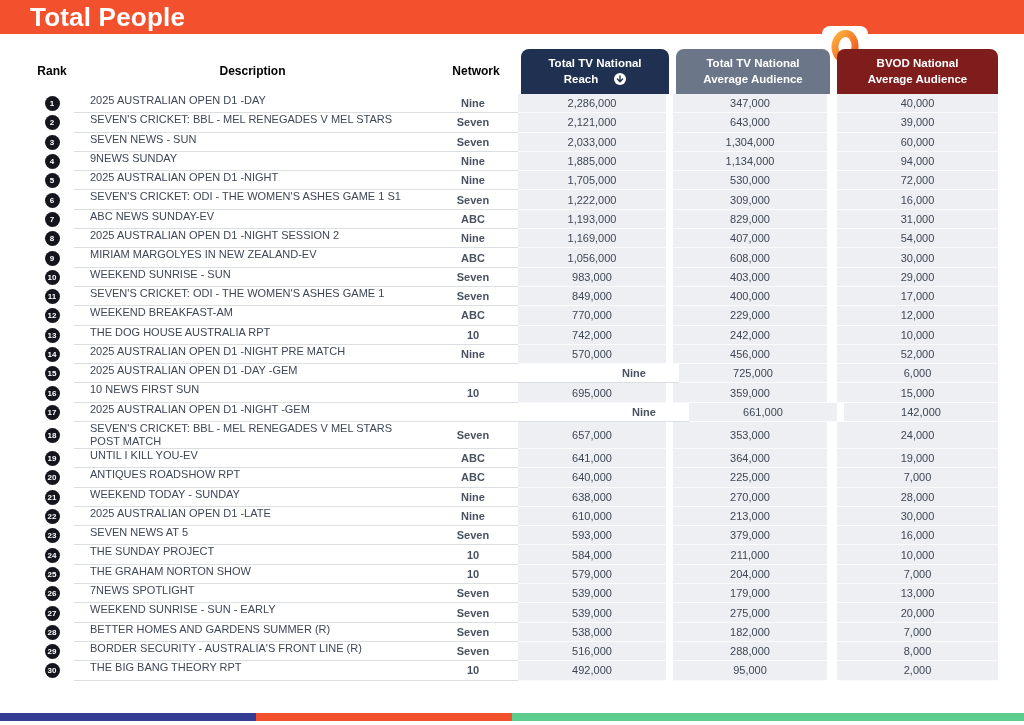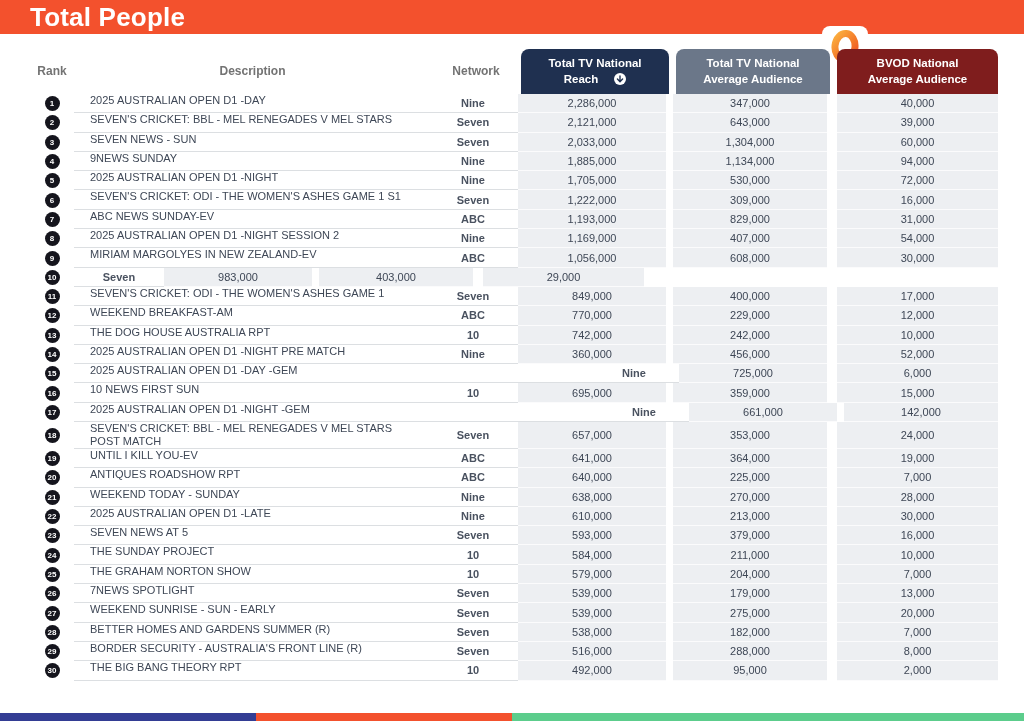--- a/index.html
+++ b/index.html
@@ -46,21 +46,21 @@
   .cols-header {
     margin-top: 13px;
     height: 47px;
     display: flex;
     align-items: flex-end;
   }
   .h-label {
     align-self: center;
     font-size: 12px;
     font-weight: bold;
-    color: #737373;
+    color: #000000;
     text-align: center;
   }
   .h-rank { width: 44px; }
   .h-desc { flex: 1; }
   .h-net  { width: 90px; }
   .h-box {
     height: 45px;
     border-radius: 8px 8px 0 0;
     color: #ffffff;
     font-size: 11.5px;
@@ -297,20 +297,23 @@
     </div>
     <div class="c-net">ABC</div>
     <div class="c-num c-reach">1,056,000</div>
     <div class="c-num c-avg">608,000</div>
     <div class="c-num c-bvod">30,000</div>
   </div>
       <div class="row">
     <div class="c-rank">
       <span class="rank-badge">10</span>
     </div>
+    <div class="c-desc">
+      <span>WEEKEND SUNRISE - SUN</span>
+    </div>
     <div class="c-net">Seven</div>
     <div class="c-num c-reach">983,000</div>
     <div class="c-num c-avg">403,000</div>
     <div class="c-num c-bvod">29,000</div>
   </div>
       <div class="row">
     <div class="c-rank">
       <span class="rank-badge">11</span>
     </div>
     <div class="c-desc">
@@ -346,21 +349,21 @@
     <div class="c-num c-bvod">10,000</div>
   </div>
       <div class="row">
     <div class="c-rank">
       <span class="rank-badge">14</span>
     </div>
     <div class="c-desc">
       <span>2025 AUSTRALIAN OPEN D1 -NIGHT PRE MATCH</span>
     </div>
     <div class="c-net">Nine</div>
-    <div class="c-num c-reach">360,000</div>
+    <div class="c-num c-reach">570,000</div>
     <div class="c-num c-avg">456,000</div>
     <div class="c-num c-bvod">52,000</div>
   </div>
       <div class="row">
     <div class="c-rank">
       <span class="rank-badge">15</span>
     </div>
     <div class="c-desc">
       <span>2025 AUSTRALIAN OPEN D1 -DAY -GEM</span>
     </div>

